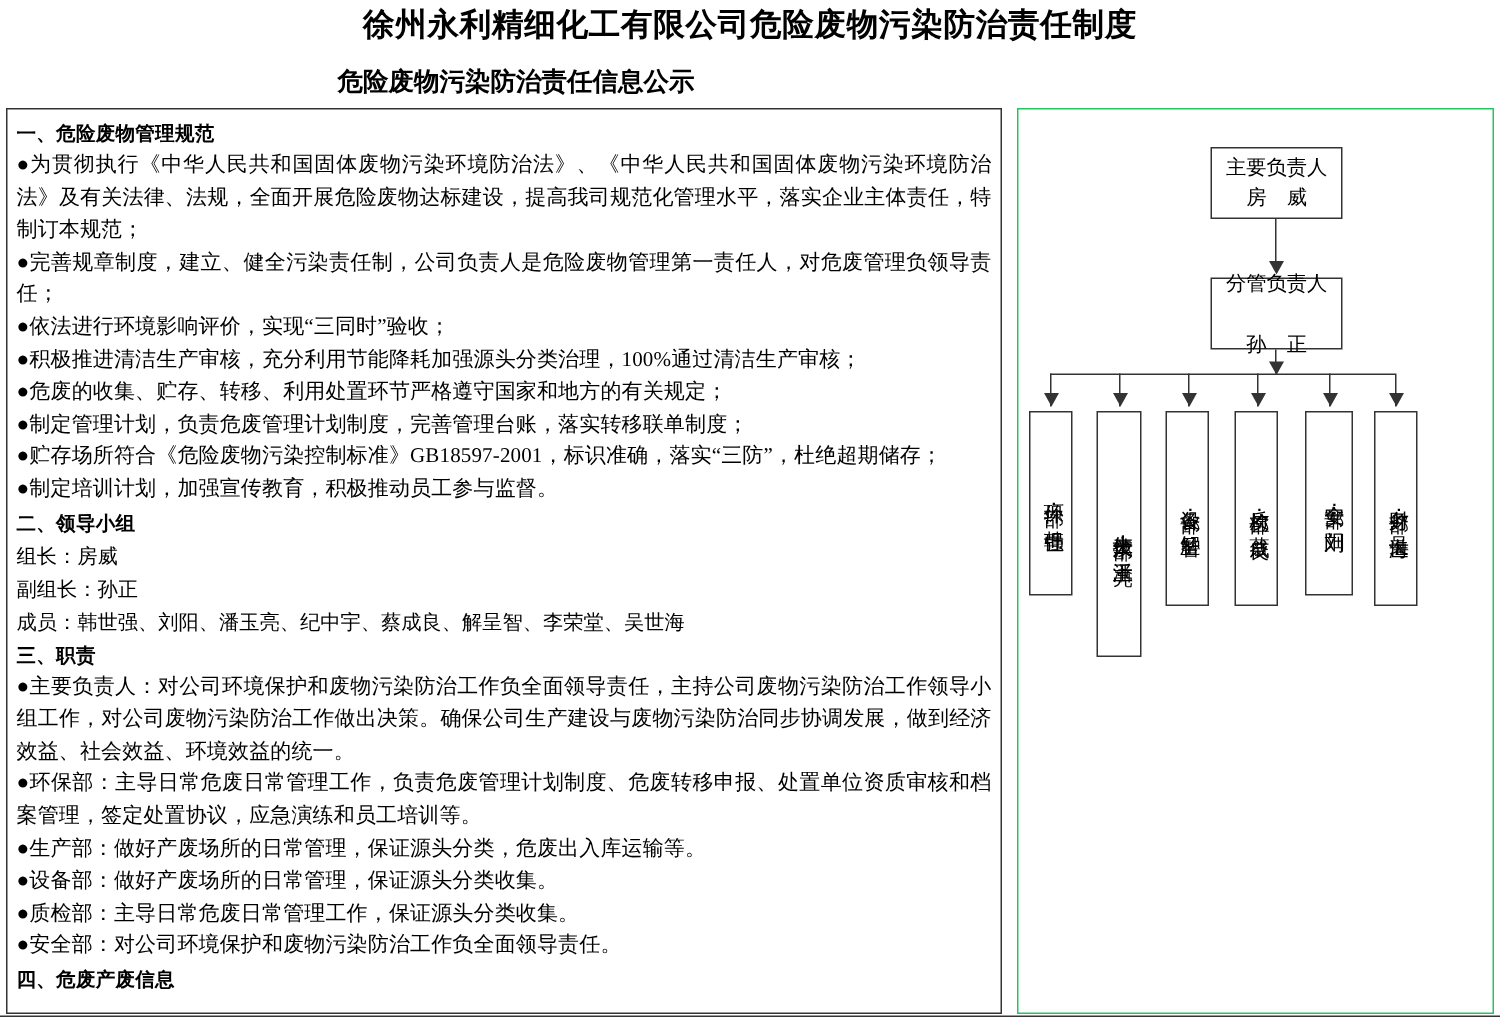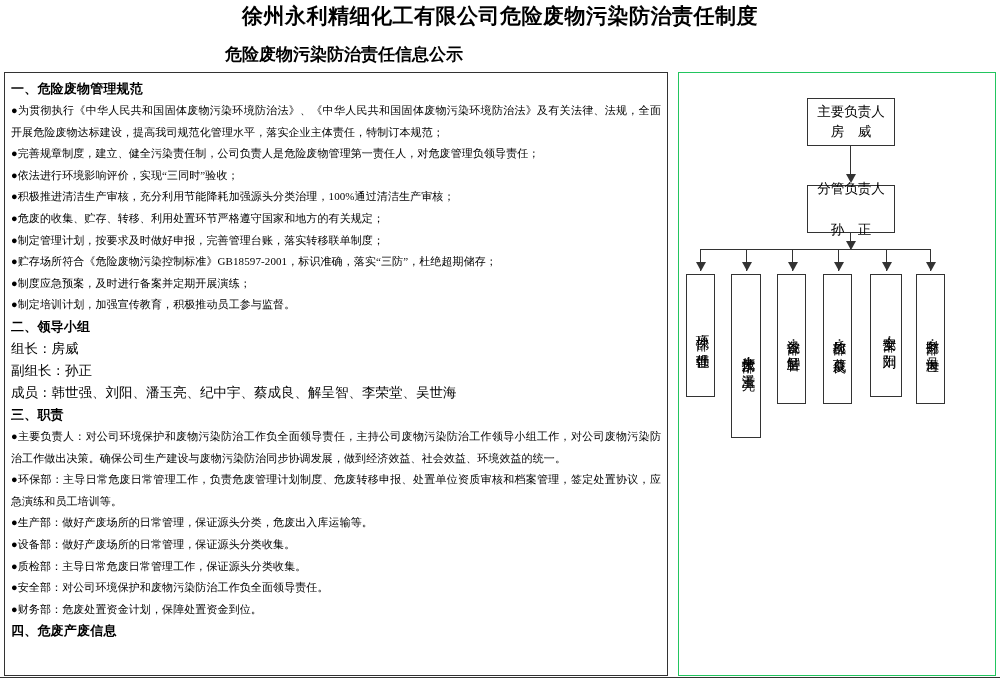--- a/index.html
+++ b/index.html
@@ -86,21 +86,21 @@
     padding: 5px 6px 0 6px;
   }
   .sec-head {
     font-size: 13px;
     font-weight: bold;
     line-height: 22px;
     margin: 0;
     letter-spacing: 0.2px;
   }
   .para {
-    font-size: 11px;
+    font-size: 14px;
     line-height: 21.6px;
     margin: 0;
     text-align: justify;
     letter-spacing: 0.1px;
   }
   .plain {
     font-size: 13.5px;
     line-height: 22px;
     margin: 0;
   }
@@ -189,39 +189,37 @@
 <div class="panel-left">
   <div class="doc-body">
 
     <div class="sec-head">一、危险废物管理规范</div>
 
     <div class="para">●为贯彻执行《中华人民共和国固体废物污染环境防治法》、《中华人民共和国固体废物污染环境防治法》及有关法律、法规，全面开展危险废物达标建设，提高我司规范化管理水平，落实企业主体责任，特制订本规范；</div>
     <div class="para">●完善规章制度，建立、健全污染责任制，公司负责人是危险废物管理第一责任人，对危废管理负领导责任；</div>
     <div class="para">●依法进行环境影响评价，实现“三同时”验收；</div>
     <div class="para">●积极推进清洁生产审核，充分利用节能降耗加强源头分类治理，100%通过清洁生产审核；</div>
     <div class="para">●危废的收集、贮存、转移、利用处置环节严格遵守国家和地方的有关规定；</div>
-    <div class="para">●制定管理计划，按要求及时做好申报，完善管理台账，落实转移联单制度；</div>
+    <div class="para">●制定管理计划，负责危废管理计划制度，完善管理台账，落实转移联单制度；</div>
     <div class="para">●贮存场所符合《危险废物污染控制标准》GB18597-2001，标识准确，落实“三防”，杜绝超期储存；</div>
-    <div class="para">●制度应急预案，及时进行备案并定期开展演练；</div>
     <div class="para">●制定培训计划，加强宣传教育，积极推动员工参与监督。</div>
 
     <div class="sec-head">二、领导小组</div>
     <div class="plain">组长：房威</div>
     <div class="plain">副组长：孙正</div>
     <div class="plain">成员：韩世强、刘阳、潘玉亮、纪中宇、蔡成良、解呈智、李荣堂、吴世海</div>
 
     <div class="sec-head">三、职责</div>
 
     <div class="para">●主要负责人：对公司环境保护和废物污染防治工作负全面领导责任，主持公司废物污染防治工作领导小组工作，对公司废物污染防治工作做出决策。确保公司生产建设与废物污染防治同步协调发展，做到经济效益、社会效益、环境效益的统一。</div>
     <div class="para">●环保部：主导日常危废日常管理工作，负责危废管理计划制度、危废转移申报、处置单位资质审核和档案管理，签定处置协议，应急演练和员工培训等。</div>
     <div class="para">●生产部：做好产废场所的日常管理，保证源头分类，危废出入库运输等。</div>
     <div class="para">●设备部：做好产废场所的日常管理，保证源头分类收集。</div>
     <div class="para">●质检部：主导日常危废日常管理工作，保证源头分类收集。</div>
     <div class="para">●安全部：对公司环境保护和废物污染防治工作负全面领导责任。</div>
-    <div class="para">●财务部：危废处置资金计划，保障处置资金到位。</div>
 
     <div class="sec-head">四、危废产废信息</div>
   </div>
 </div>
 
 <div class="panel-right">
   <div class="org">
 
     <div class="node node-top">
       <span class="ln">主要负责人</span>

